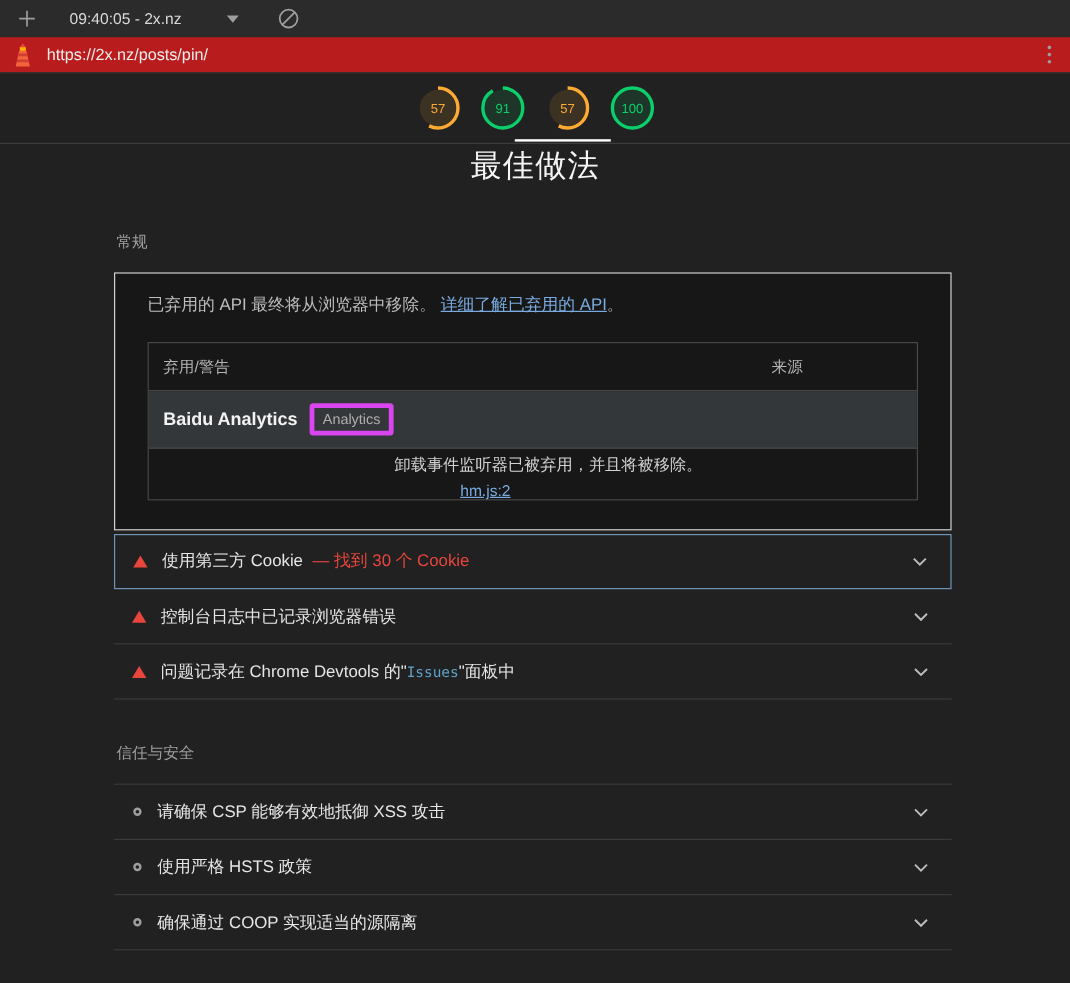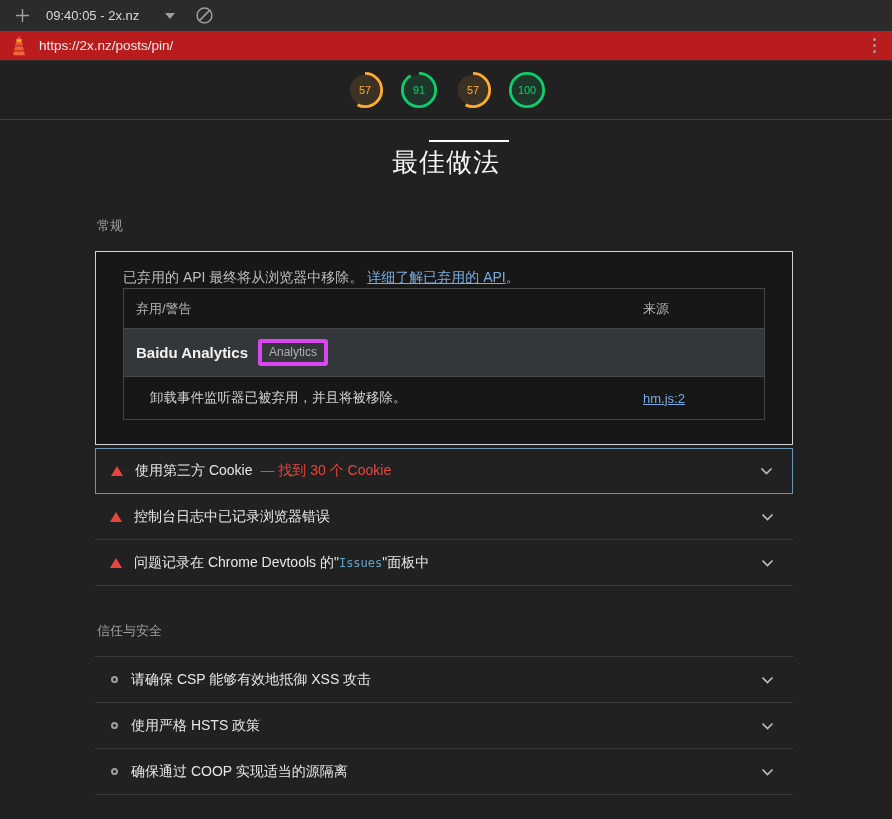--- a/index.html
+++ b/index.html
@@ -6,21 +6,21 @@
   html,body { width:892px; height:819px; overflow:hidden; }
   body {
     background:#212121;
     font-family:"Liberation Sans","DejaVu Sans",sans-serif;
     color:#e3e3e3;
     font-size:14px;
   }
   
   .tabbar {
     height:31px; background:#2b2b2b;
-    display:flex; align-items:center; padding:0 10px;
+    display:flex; align-items:center; padding:0 10px;gap:12px;
   }
   .plus-btn { width:24px; height:24px; display:flex; align-items:center; justify-content:center; margin-right:12px; cursor:pointer; }
   .tab-title { color:#d9d9d9; font-size:13px; margin-right:26px; }
   .caret-down {
     width:0; height:0; border-left:5px solid transparent; border-right:5px solid transparent;
     border-top:6px solid #9e9e9e; margin-right:20px; cursor:pointer;
   }
   .addressbar {
     height:30px; background:#b91c1c; display:flex; align-items:center;
     padding:0 10px; border-bottom:1px solid #313131;
@@ -36,21 +36,21 @@
   }
   .gauge { width:38px; height:38px; cursor:pointer; }
   .gauge svg { width:38px; height:38px; }
   .gauge-bg { fill-opacity:0.12; stroke:none; }
   .gauge-arc { fill:none; stroke-width:3; stroke-linecap:butt; }
   .gauge-num { font-size:11.5px; font-weight:500; text-anchor:middle; font-family:"Liberation Sans",sans-serif; }
 
   
   .cat-title-wrap { position:relative; text-align:center; height:46px; }
   .cat-overline { position:absolute; top:-4px; left:50%; margin-left:-17px; width:80px; height:2px; background:#ffffff; }
-  .cat-title { font-size:26px; font-weight:500; color:#f5f5f5; padding-top:1px; letter-spacing:1px;margin-top:24px; }
+  .cat-title { font-size:26px; font-weight:500; color:#f5f5f5; padding-top:1px; letter-spacing:1px; }
 
   
   .content { padding:0 99px 0 95px; }
   .group-label { color:#9e9e9e; font-size:13px; margin:27px 0 16px 2px; }
 
   .warn-tri {
     width:0; height:0; flex:0 0 auto;
     border-left:6px solid transparent; border-right:6px solid transparent;
     border-bottom:10px solid var(--fail);
     margin-right:12px;
@@ -66,32 +66,32 @@
   .card-header {
     height:46px; background:#1e1e1e; display:flex; align-items:center;
     padding:0 19px 0 15px; border-bottom:1px solid #3d3d3d; cursor:pointer;
   }
   .audit-title { font-size:14px; font-weight:500; color:#e6e6e6; }
   .audit-summary { color:var(--fail); font-size:14px; font-weight:500; margin-left:8px; }
   .card-body { padding:15px 27px 24px; }
   .desc { font-size:14px; color:#bdbdbd; line-height:1.5; }
   .desc a { color:var(--link); text-decoration:underline; cursor:pointer; }
 
-  .dtable { border:1px solid #474747; }
+  .dtable { border:1px solid #474747; margin-top:21px; }
   .trow { display:flex; align-items:center; }
   .trow .c1 { flex:1; padding-left:12px; display:flex; align-items:center; }
   .trow .c2 { width:121px; flex:0 0 auto; }
   .thead { height:40px; color:#b3b3b3; font-size:13px; border-bottom:1px solid #474747; }
   .tentity { height:48px; background:#343739; border-bottom:1px solid #474747; }
   .tentity .ename { font-size:15px; font-weight:700; color:#f2f2f2; }
   .chip {
     margin-left:10px; font-size:12px; color:#aeaeae; border:4px solid #d946ef;
     border-radius:3px; padding:2px 7px; line-height:1.2;
   }
-  .tmsg { height:42px; font-size:13.5px; color:#d2d2d2; }
+  .tmsg { height:42px; font-size:13.5px; color:#d2d2d2;flex-direction:column; }
   .tmsg .c1 { padding-left:26px; }
   .src-link { color:var(--link); text-decoration:underline; font-size:13px; cursor:pointer; }
 
   
   .audit-row {
     height:46px; display:flex; align-items:center;
     padding:0 19px 0 15px; border-bottom:1px solid #3a3a3a; cursor:pointer;
   }
   .audit-row.focused { border:1px solid var(--focus); margin-top:3px; }
   .code-inline { font-family:"DejaVu Sans Mono","Liberation Mono",monospace; font-size:12px; color:var(--code); }

